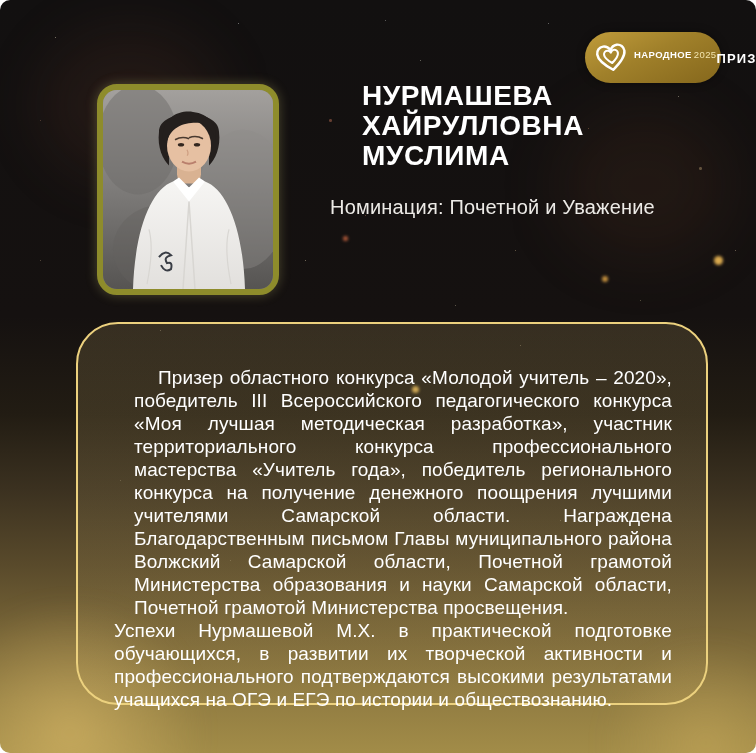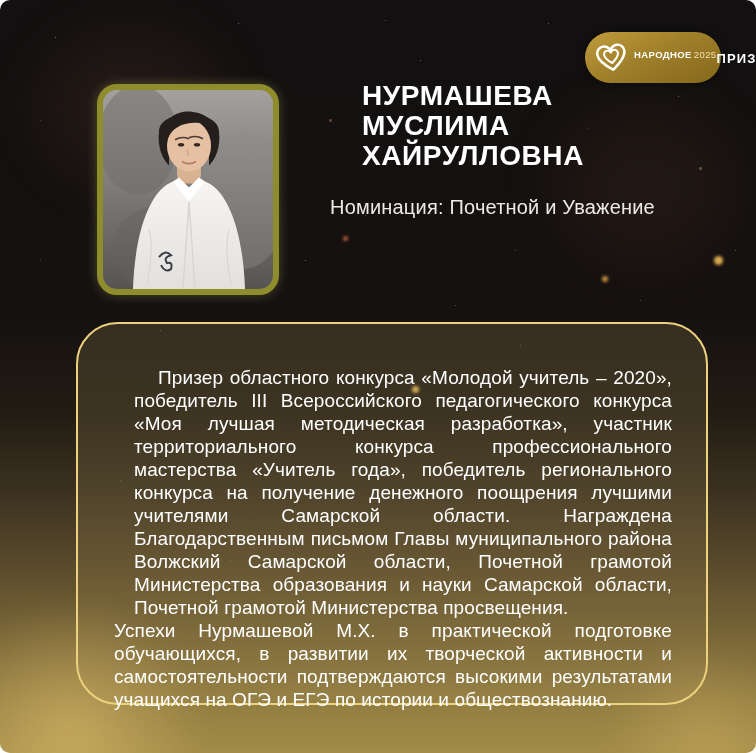--- a/index.html
+++ b/index.html
@@ -149,24 +149,24 @@
       <path d="M72 50 q 7 -4 14 -1 M100 49 q -7 -4 -14 -1" stroke="#4a3a30" stroke-width="1.6" fill="none"></path>
       <ellipse cx="78" cy="55" rx="3.2" ry="1.8" fill="#33261f"></ellipse>
       <ellipse cx="94" cy="55" rx="3.2" ry="1.8" fill="#33261f"></ellipse>
       <path d="M84 60 q 2 4 0 6" stroke="#cf9f82" stroke-width="1.2" fill="none"></path>
       <path d="M79 72 q 7 4 14 0" stroke="#b97f6c" stroke-width="2" fill="none"></path>
     </svg>
   </div>
 
   <div class="name">
     <div>НУРМАШЕВА</div>
+    <div>ХАЙРУЛЛОВНА</div>
     <div>МУСЛИМА</div>
-    <div>ХАЙРУЛЛОВНА</div>
   </div>
   <div class="nomination">Номинация: Почетной и Уважение</div>
 
   <div class="bio-box"></div>
   <div class="bio-text">
     <p class="indent">Призер областного конкурса «Молодой учитель – 2020», победитель III Всероссийского педагогического конкурса «Моя лучшая методическая разработка», участник территориального конкурса профессионального мастерства «Учитель года», победитель регионального конкурса на получение денежного поощрения лучшими учителями Самарской области. Награждена Благодарственным письмом Главы муниципального района Волжский Самарской области, Почетной грамотой Министерства образования и науки Самарской области, Почетной грамотой Министерства просвещения.</p>
-    <p>Успехи Нурмашевой М.Х. в практической подготовке обучающихся, в развитии их творческой активности и самостоятельности подтверждаются высокими результатами учащихся на ОГЭ и ЕГЭ по истории и обществознанию.</p>
+    <p>Успехи Нурмашевой М.Х. в практической подготовке обучающихся, в развитии их творческой активности и профессионального подтверждаются высокими результатами учащихся на ОГЭ и ЕГЭ по истории и обществознанию.</p>
   </div>
 
 </div>
 
 </body></html>

